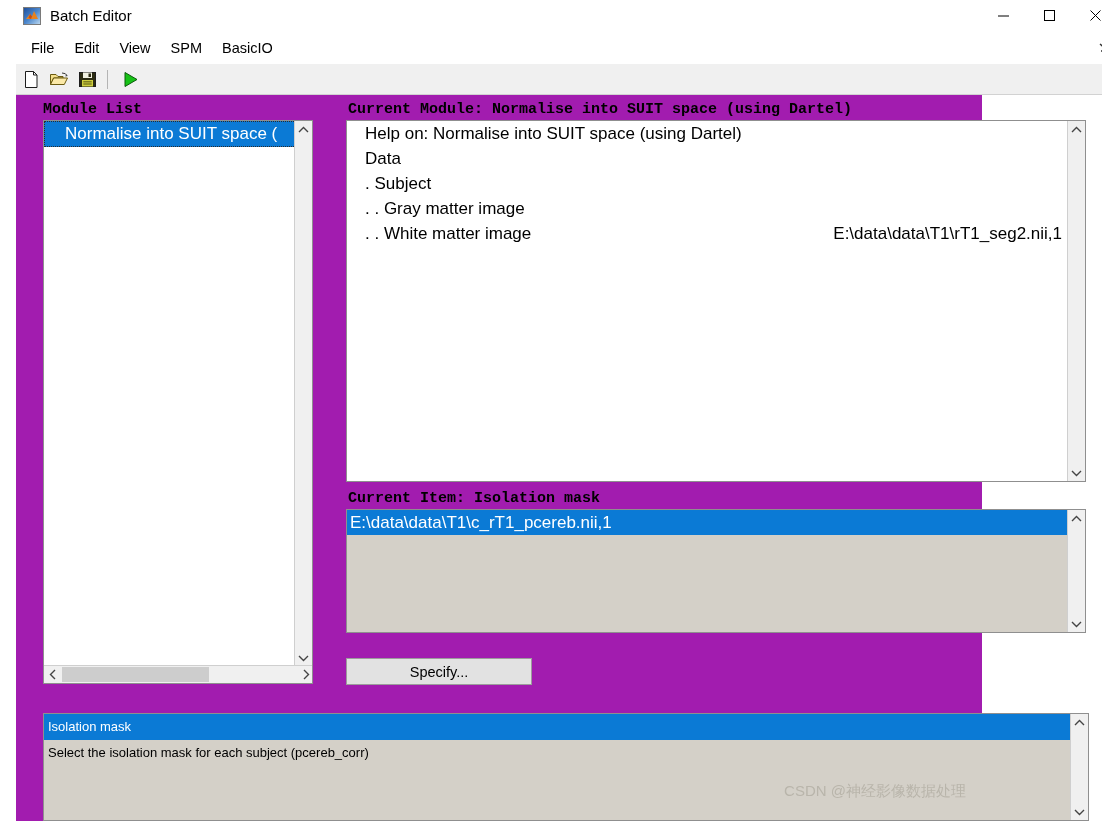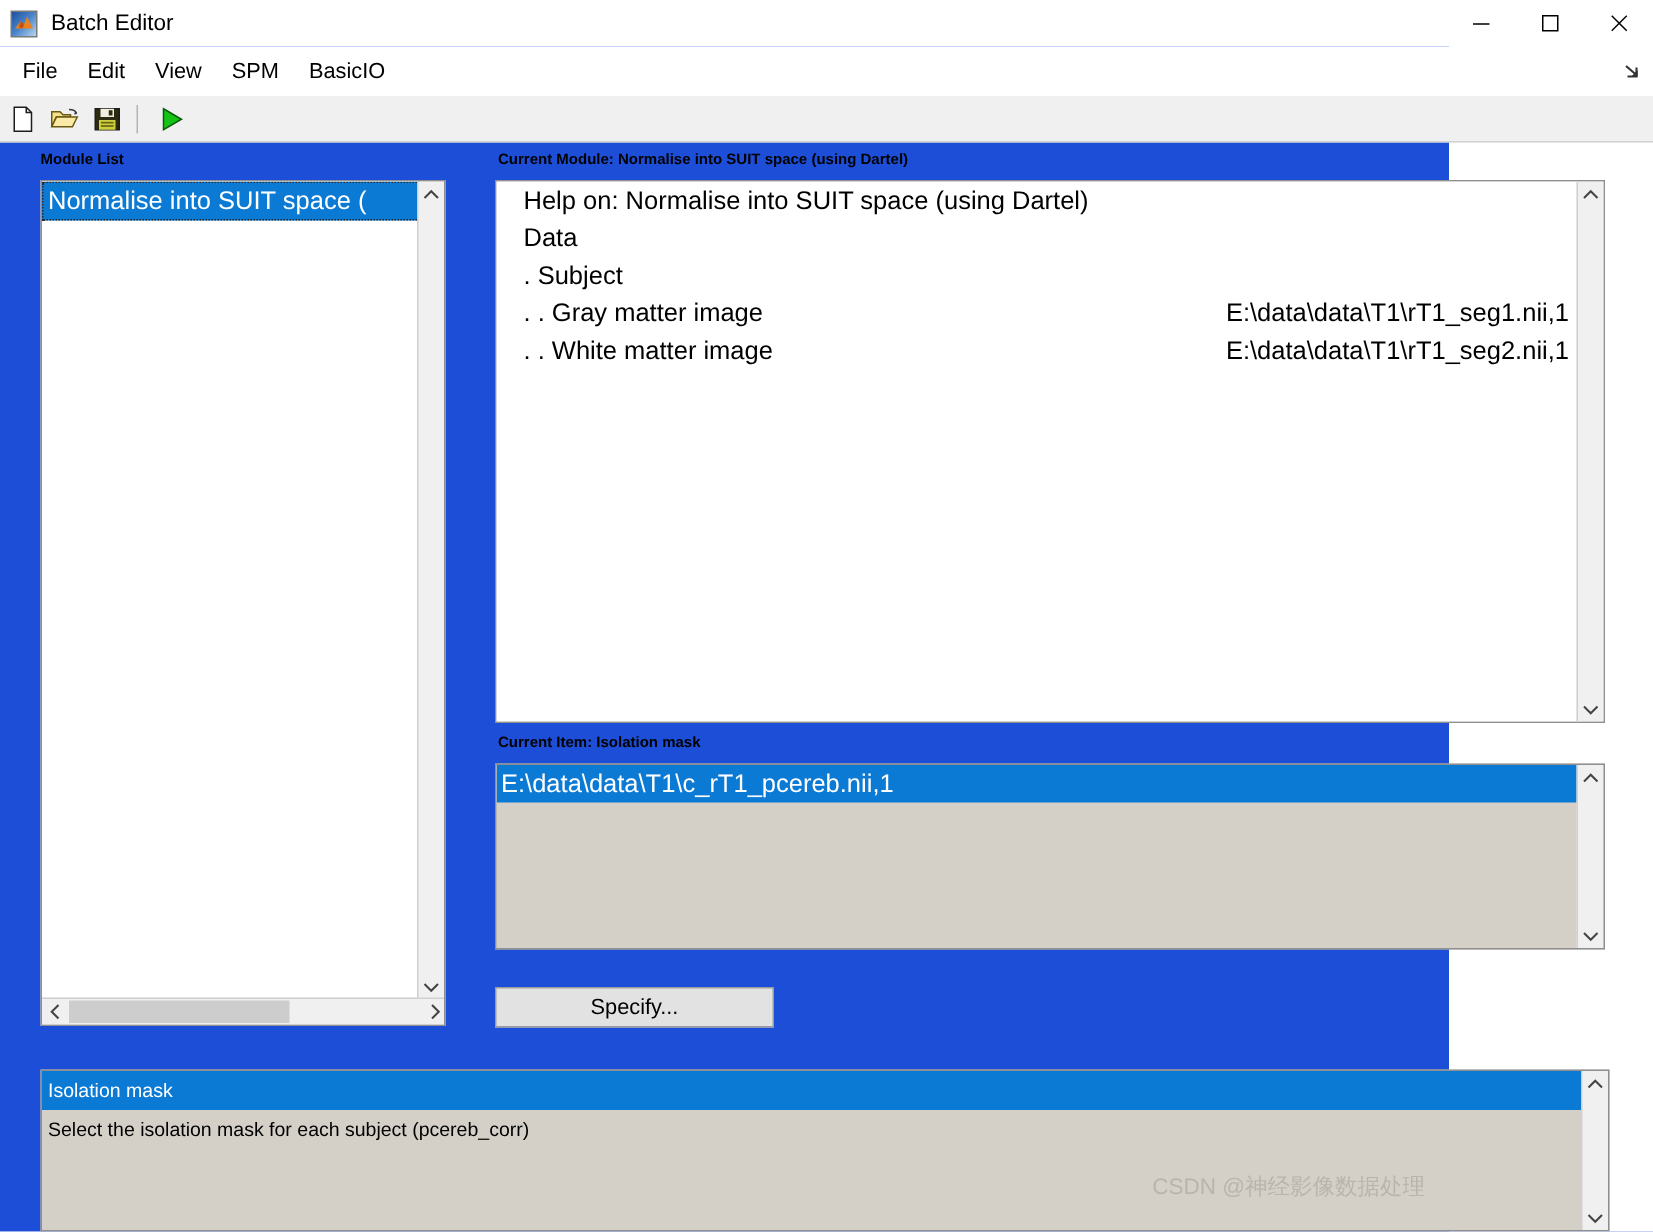--- a/index.html
+++ b/index.html
@@ -7,21 +7,22 @@
     width: 1102px; height: 821px;
     overflow: hidden;
     background: #ffffff;
     font-family: "Liberation Sans", sans-serif;
   }
 
   #app {
     position: relative;
     width: 966px;
     height: 821px;
-    background: #1d4ed8;
+    background: #a21caf;
+    margin-left: 16px;
   }
 
   
   .titlebar {
     position: absolute; left: 0; top: 0;
     width: 1102px; height: 31px;
     background: #ffffff;
     display: flex; align-items: center;
   }
   .title-icon {
@@ -86,25 +87,25 @@
   }
   .tb-sep {
     width: 1px; height: 19px;
     background: #b4b4b4;
     margin: 0 7px;
   }
 
   
   .panel-label {
     position: absolute;
-    font-size: 10px;
+    font-size: 15px;
     font-weight: bold;
     color: #000;
     white-space: nowrap;
-    font-family: Liberation Sans, sans-serif;
+    font-family: Liberation Mono, monospace;
   }
 
   
   .listbox {
     position: absolute;
     background: #ffffff;
     border: 1px solid #8f8f8f;
     box-sizing: border-box;
     overflow: hidden;
   }
@@ -132,21 +133,21 @@
     width: 270px; height: 564px;
   }
   #module-list .ml-inner {
     position: absolute; left: 0; top: 0;
     width: 252px; height: 545px;
     background: #ffffff;
     overflow: hidden;
   }
   #module-list .ml-row {
     font-size: 17px; line-height: 26px; height: 26px;
-    padding-left: 4px; white-space: nowrap; overflow: hidden;
+    padding-left: 21px; white-space: nowrap; overflow: hidden;
   }
 
   
   .vsb {
     position: absolute;
     background: #f0f0f0;
     border-left: 1px solid #cfcfcf;
     box-sizing: border-box;
   }
   .vsb .arr {
@@ -394,21 +395,20 @@
         <span class="lbl">Help on: Normalise into SUIT space (using Dartel)</span>
       </div>
       <div class="hrow">
         <span class="lbl">Data</span>
       </div>
       <div class="hrow">
         <span class="lbl">. Subject</span>
       </div>
       <div class="hrow">
         <span class="lbl">. . Gray matter image</span>
-        <span class="val">E:\data\data\T1\rT1_seg1.nii,1</span>
       </div>
       <div class="hrow">
         <span class="lbl">. . White matter image</span>
         <span class="val">E:\data\data\T1\rT1_seg2.nii,1</span>
       </div>
     </div>
     <div class="vsb" style="right:0; top:0; width:18px; height:360px;">
       <div class="arr up">
         <svg width="11" height="8" viewBox="0 0 11 8">
             <path d="M1 6 L5.5 1.5 L10 6" fill="none" stroke="#444" stroke-width="1.4"></path>

